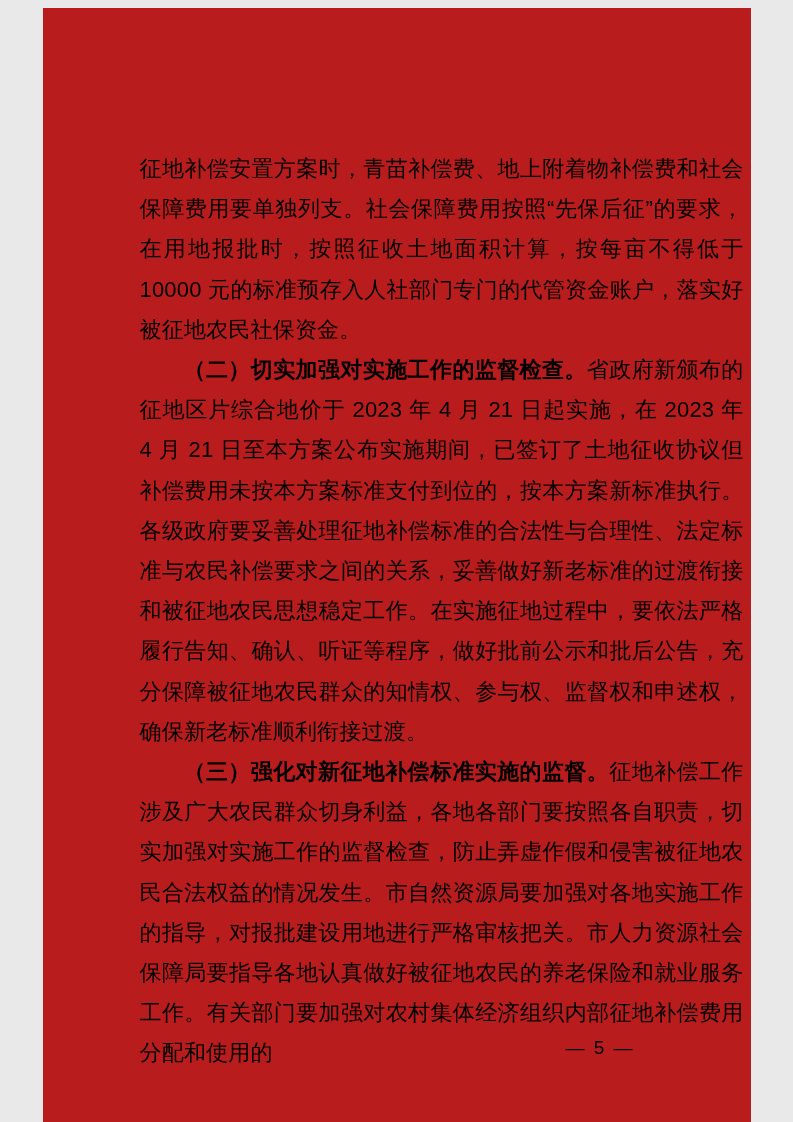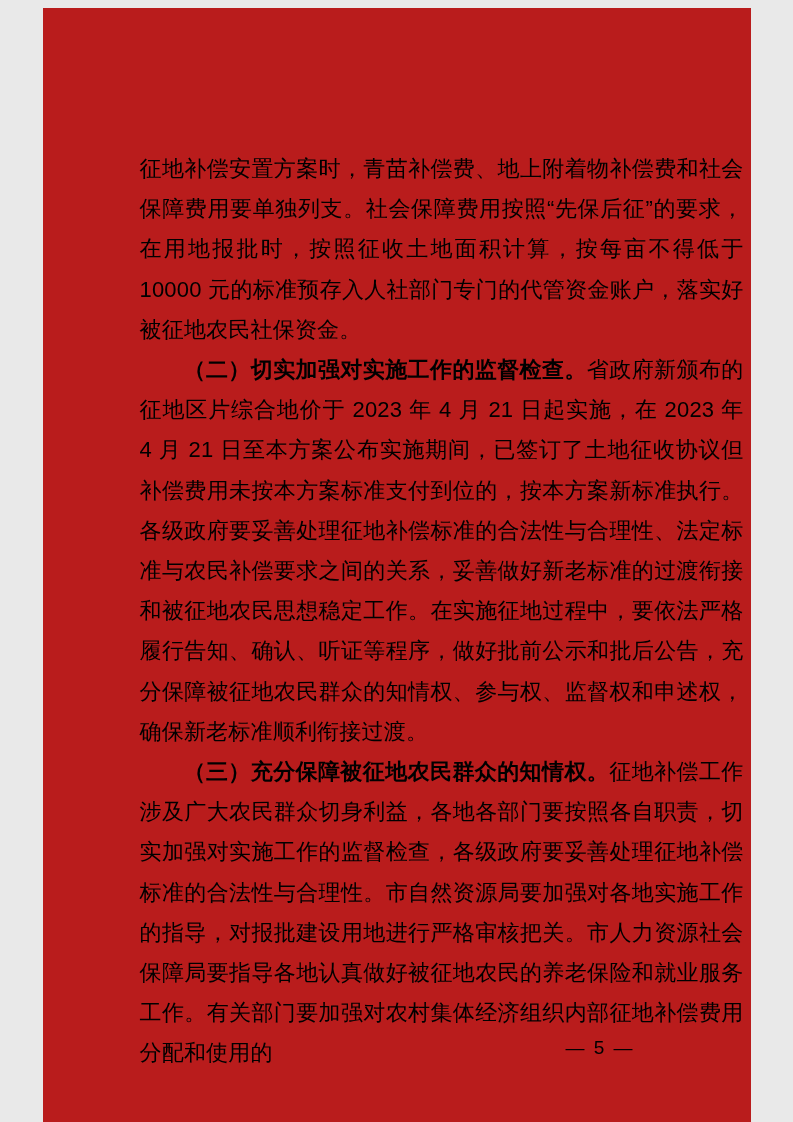--- a/index.html
+++ b/index.html
@@ -52,19 +52,19 @@
 <body>
 
 <div class="page">
 
   <div class="content">
 
     <p class="para"><span class="para-lead"></span><span>征地补偿安置方案时，青苗补偿费、地上附着物补偿费和社会保障费用要单独列支。社会保障费用按照“先保后征”的要求，在用地报批时，按照征收土地面积计算，按每亩不得低于 10000 元的标准预存入人社部门专门的代管资金账户，落实好被征地农民社保资金。</span></p>
 
     <p class="para indent"><span class="para-lead">（二）切实加强对实施工作的监督检查。</span><span>省政府新颁布的征地区片综合地价于 2023 年 4 月 21 日起实施，在 2023 年 4 月 21 日至本方案公布实施期间，已签订了土地征收协议但补偿费用未按本方案标准支付到位的，按本方案新标准执行。各级政府要妥善处理征地补偿标准的合法性与合理性、法定标准与农民补偿要求之间的关系，妥善做好新老标准的过渡衔接和被征地农民思想稳定工作。在实施征地过程中，要依法严格履行告知、确认、听证等程序，做好批前公示和批后公告，充分保障被征地农民群众的知情权、参与权、监督权和申述权，确保新老标准顺利衔接过渡。</span></p>
 
-    <p class="para indent"><span class="para-lead">（三）充分保障被征地农民群众的知情权。</span><span>征地补偿工作涉及广大农民群众切身利益，各地各部门要按照各自职责，切实加强对实施工作的监督检查，各级政府要妥善处理征地补偿标准的合法性与合理性。市自然资源局要加强对各地实施工作的指导，对报批建设用地进行严格审核把关。市人力资源社会保障局要指导各地认真做好被征地农民的养老保险和就业服务工作。有关部门要加强对农村集体经济组织内部征地补偿费用分配和使用的</span></p>
+    <p class="para indent"><span class="para-lead">（三）强化对新征地补偿标准实施的监督。</span><span>征地补偿工作涉及广大农民群众切身利益，各地各部门要按照各自职责，切实加强对实施工作的监督检查，防止弄虚作假和侵害被征地农民合法权益的情况发生。市自然资源局要加强对各地实施工作的指导，对报批建设用地进行严格审核把关。市人力资源社会保障局要指导各地认真做好被征地农民的养老保险和就业服务工作。有关部门要加强对农村集体经济组织内部征地补偿费用分配和使用的</span></p>
 
   </div>
 
   <div class="page-number">— 5 —</div>
 
 </div>
 
 </body></html>

